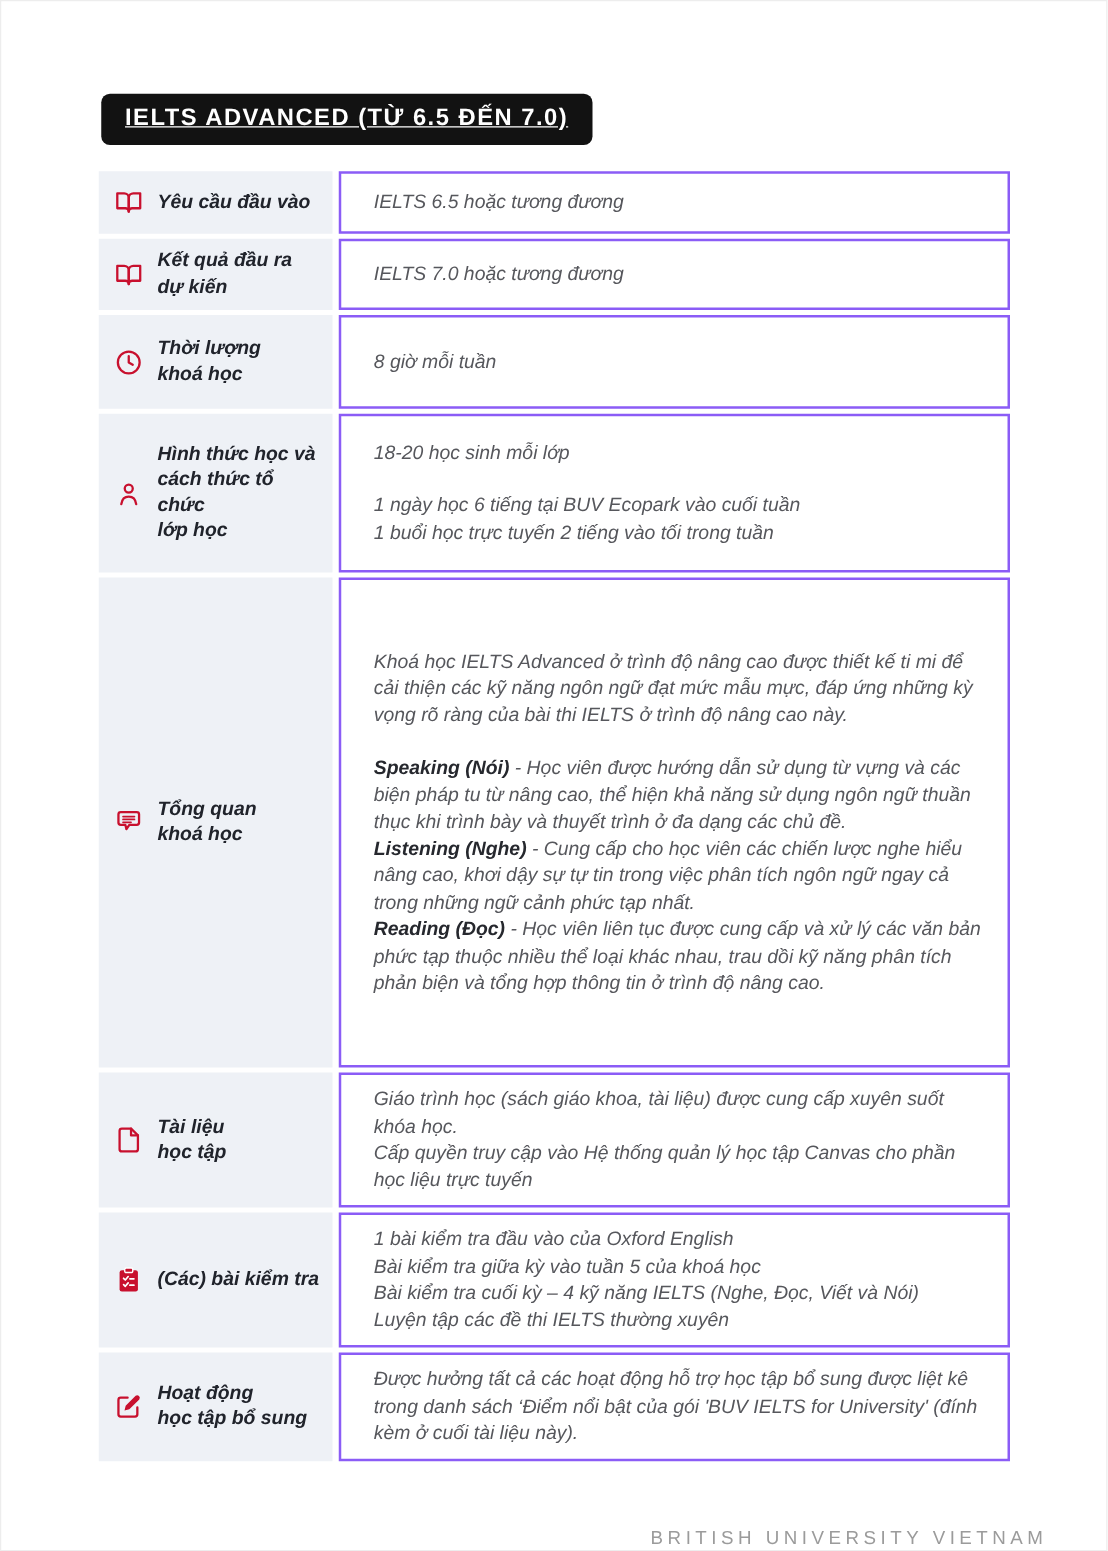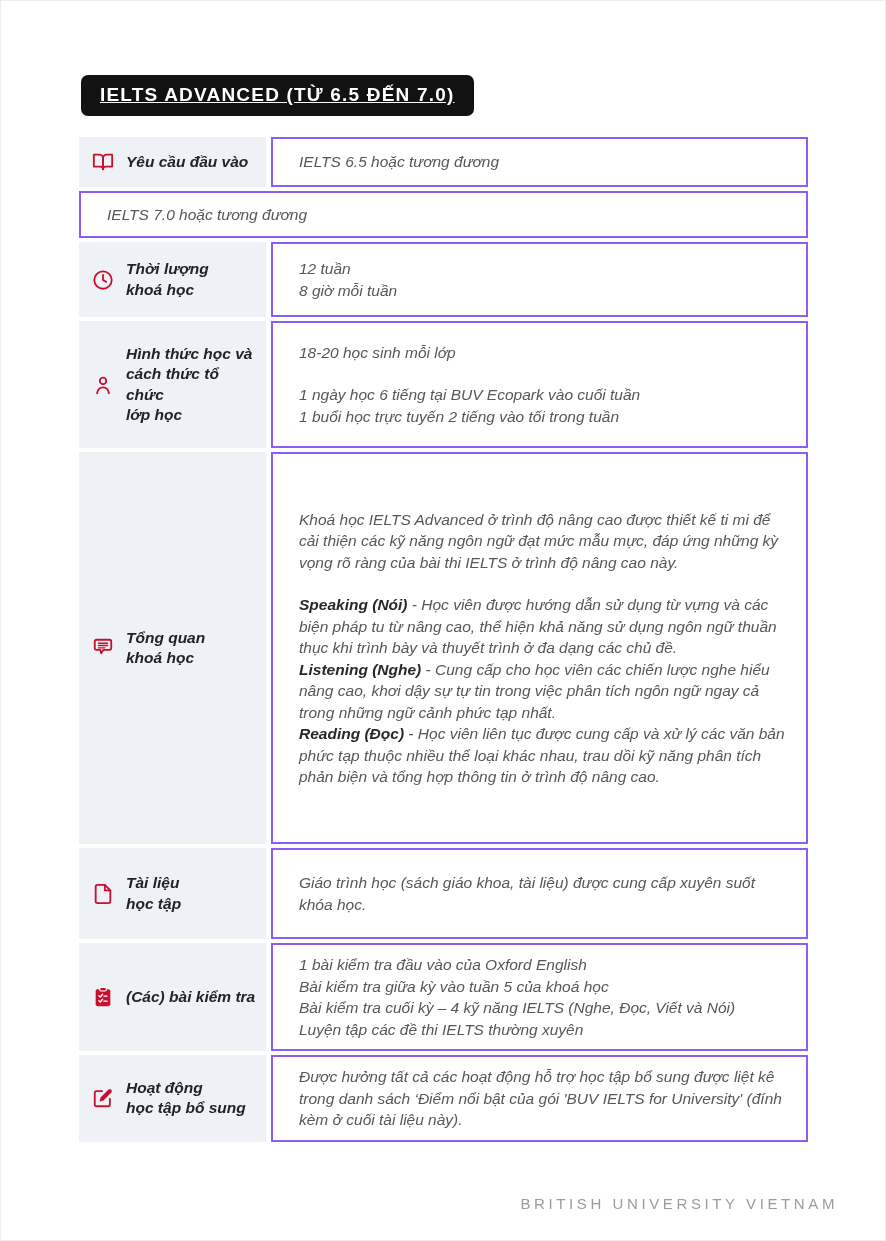--- a/index.html
+++ b/index.html
@@ -112,37 +112,46 @@
             <path d="M22 4h-6a4 4 0 0 0-4 4v12a3 3 0 0 1 3-3h7z"></path>
           </svg>
         </span>
         <span class="label">Yêu cầu đầu vào</span>
       </div>
       <div class="cell-value">
         <p>IELTS 6.5 hoặc tương đương</p>
       </div>
     </div>
     <div class="row">
+      <div class="cell-label">
+        <span class="icon">
+          <svg viewBox="0 0 24 24" fill="none" stroke="currentColor" stroke-width="2" stroke-linecap="round" stroke-linejoin="round">
+            <path d="M2 4h6a4 4 0 0 1 4 4v12a3 3 0 0 0-3-3H2z"></path>
+            <path d="M22 4h-6a4 4 0 0 0-4 4v12a3 3 0 0 1 3-3h7z"></path>
+          </svg>
+        </span>
+        <span class="label">Kết quả đầu ra
+dự kiến</span>
+      </div>
       <div class="cell-value">
         <p>IELTS 7.0 hoặc tương đương</p>
       </div>
     </div>
     <div class="row">
       <div class="cell-label">
         <span class="icon">
           <svg viewBox="0 0 24 24" fill="none" stroke="currentColor" stroke-width="2" stroke-linecap="round" stroke-linejoin="round">
             <circle cx="12" cy="12" r="9.5"></circle>
             <polyline points="12 6.5 12 12 15.5 14"></polyline>
           </svg>
         </span>
         <span class="label">Thời lượng
 khoá học</span>
       </div>
       <div class="cell-value">
-        <p>12 tuần</p>
         <p>8 giờ mỗi tuần</p>
       </div>
     </div>
     <div class="row">
       <div class="cell-label">
         <span class="icon">
           <svg viewBox="0 0 24 24" fill="none" stroke="currentColor" stroke-width="2" stroke-linecap="round" stroke-linejoin="round">
             <circle cx="12" cy="7.5" r="3.5"></circle>
             <path d="M5.5 21c.6-4.2 3.1-6.5 6.5-6.5s5.9 2.3 6.5 6.5"></path>
           </svg>
@@ -185,20 +194,21 @@
           <svg viewBox="0 0 24 24" fill="none" stroke="currentColor" stroke-width="2" stroke-linecap="round" stroke-linejoin="round">
             <path d="M14 2H6a2 2 0 0 0-2 2v16a2 2 0 0 0 2 2h12a2 2 0 0 0 2-2V8z"></path>
             <polyline points="14 2 14 8 20 8"></polyline>
           </svg>
         </span>
         <span class="label">Tài liệu
 học tập</span>
       </div>
       <div class="cell-value">
         <p>Giáo trình học (sách giáo khoa, tài liệu) được cung cấp xuyên suốt khóa học.</p>
+        <p>Cấp quyền truy cập vào Hệ thống quản lý học tập Canvas cho phần học liệu trực tuyến</p>
       </div>
     </div>
     <div class="row">
       <div class="cell-label">
         <span class="icon">
           <svg viewBox="0 0 24 24">
             <rect x="4" y="3.5" width="16" height="18.5" rx="2" fill="currentColor"></rect>
             <rect x="8.5" y="1.5" width="7" height="4" rx="1.2" fill="currentColor" stroke="#ffffff" stroke-width="1.2"></rect>
             <polyline points="7.5 10.5 9 12 11.5 9" fill="none" stroke="#ffffff" stroke-width="1.5" stroke-linecap="round" stroke-linejoin="round"></polyline>
             <line x1="13" y1="11" x2="16.5" y2="11" stroke="#ffffff" stroke-width="1.5" stroke-linecap="round"></line>

